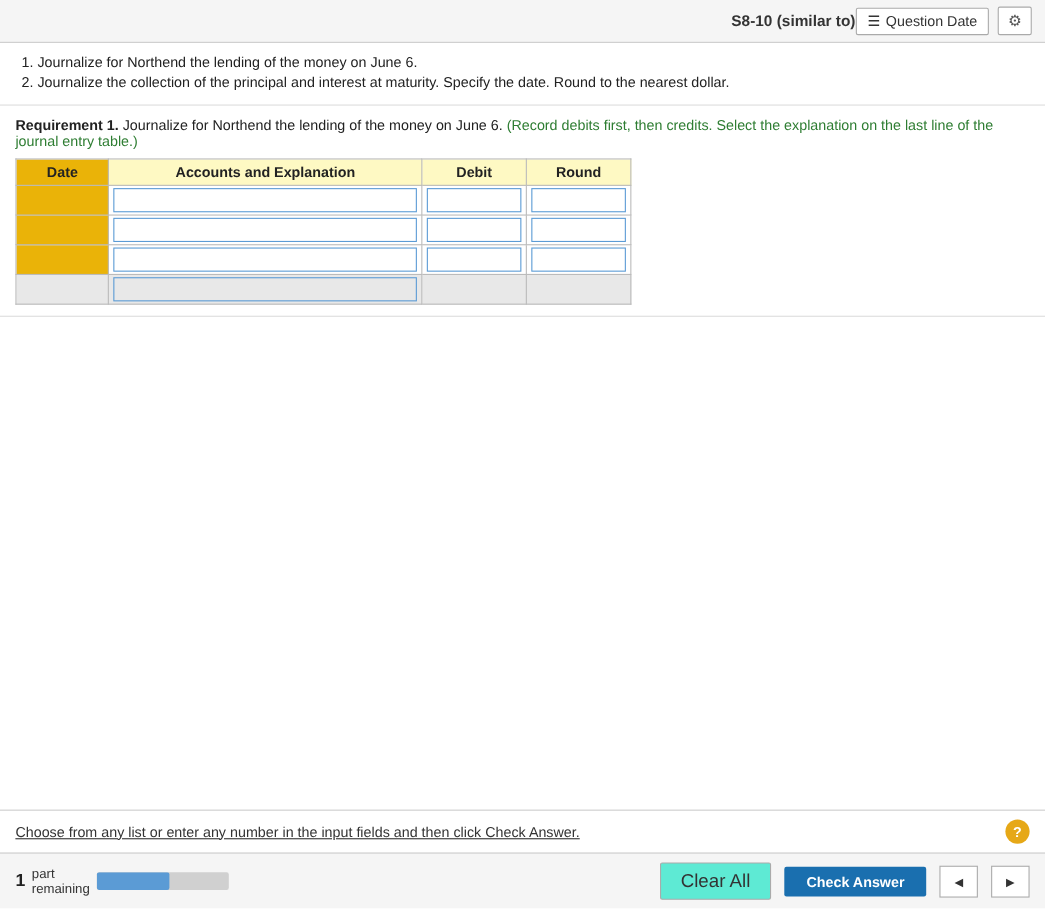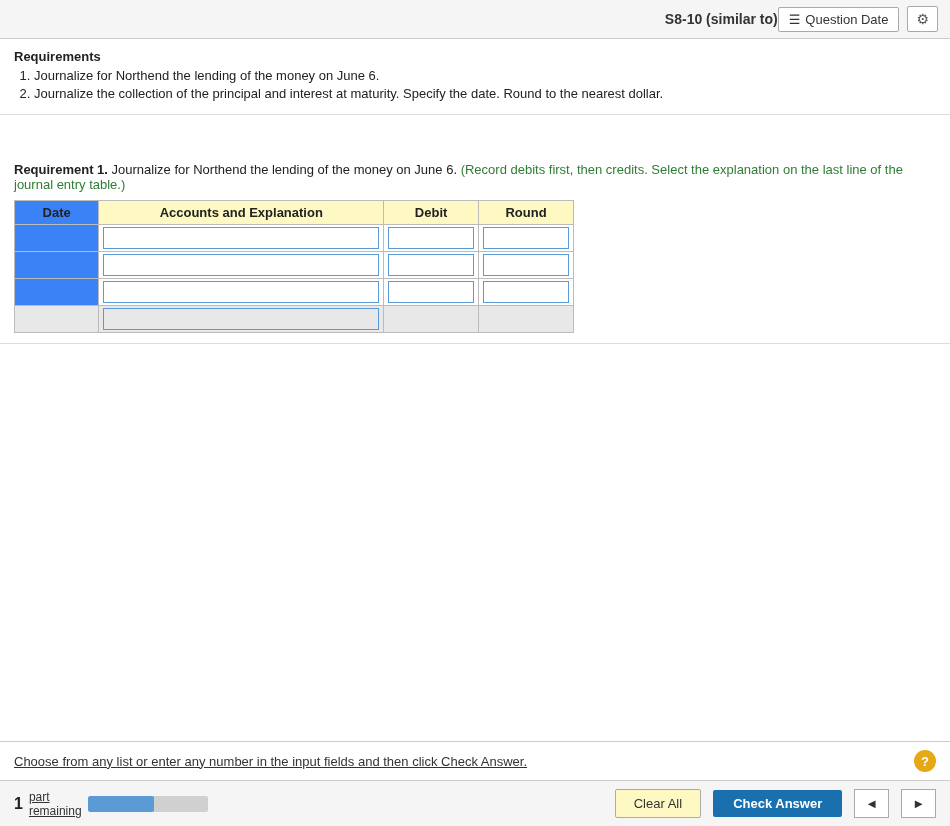--- a/index.html
+++ b/index.html
@@ -68,21 +68,20 @@
     }
 
     
     .requirement-section {
       padding: 10px 14px;
       border-bottom: 1px solid #ddd;
     }
     .requirement-heading {
       font-size: 13px;
       margin-bottom: 8px;
-      margin-top: 37px;
     }
     .requirement-heading strong {
       font-weight: bold;
     }
     .instruction-green {
       color: #2e7d32;
     }
 
     
     .journal-table {
@@ -97,21 +96,21 @@
       text-align: center;
       font-weight: bold;
     }
     .journal-table td {
       border: 1px solid #bbb;
       padding: 2px 4px;
       vertical-align: middle;
     }
     .journal-table .date-col {
       width: 80px;
-      background: #3b82f6;
+      background: #eab308;
     }
     .journal-table .acct-col {
       width: 270px;
     }
     .journal-table .debit-col {
       width: 90px;
     }
     .journal-table .credit-col {
       width: 90px;
     }
@@ -175,44 +174,43 @@
       background: #f5f5f5;
       gap: 12px;
     }
     .part-remaining {
       display: flex;
       flex-direction: column;
       align-items: flex-start;
       font-size: 12px;
       color: #333;
       min-width: 40px;
-      text-decoration: underline;
     }
     .part-number {
       font-size: 16px;
       font-weight: bold;
     }
     .progress-bar-outer {
       width: 120px;
       height: 16px;
       background: #d0d0d0;
       border-radius: 2px;
       overflow: hidden;
     }
     .progress-bar-inner {
       height: 100%;
       background: #5b9bd5;
       border-radius: 2px;
     }
     .spacer { flex: 1; }
     .clear-all-btn {
       border: 1px solid #aaa;
-      background: #fef9c3;
+      background: #5eead4;
       padding: 6px 18px;
-      font-size: 13px;
+      font-size: 17px;
       cursor: pointer;
       border-radius: 2px;
       color: #333;
     }
     .check-answer-btn {
       border: none;
       background: #1a6faf;
       color: #fff;
       padding: 6px 20px;
       font-size: 13px;
@@ -253,21 +251,20 @@
         <span>☰</span>
         <span>Question Date</span>
       </button>
       <button class="gear-btn">
         <span>⚙</span>
       </button>
     </div>
   </div>
 
   <div class="problem-area">
-    <div class="requirements-label">Requirements</div>
     <ol class="requirements-list">
       <li>Journalize for Northend the lending of the money on June 6.</li>
       <li>Journalize the collection of the principal and interest at maturity. Specify the date. Round to the nearest dollar.</li>
     </ol>
   </div>
 
   <div class="requirement-section">
     <div class="requirement-heading">
       <strong>Requirement 1.</strong>
       <span> Journalize for Northend the lending of the money on June 6.</span>

